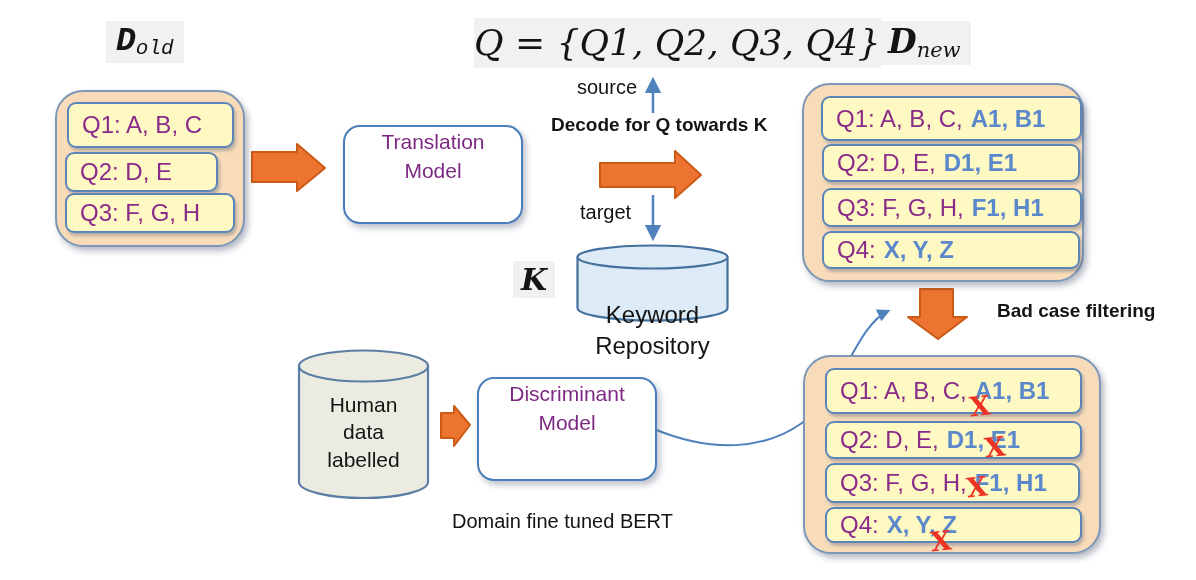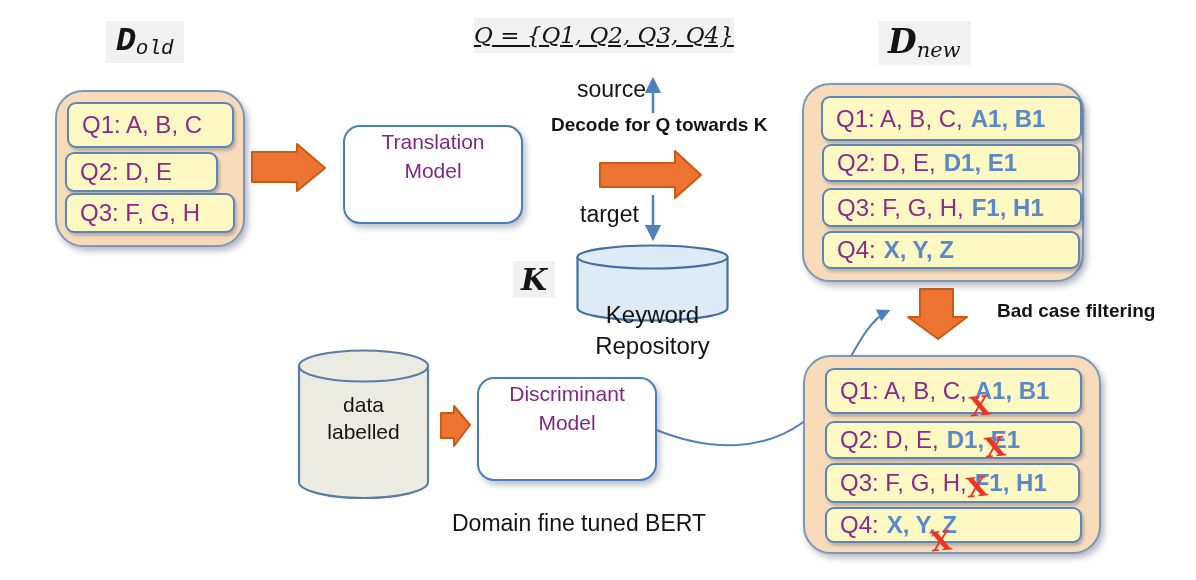--- a/index.html
+++ b/index.html
@@ -10,21 +10,21 @@
   .overlay{position:absolute;left:0;top:0;width:1196px;height:580px;}
 
   
   .mathlabel{
     position:absolute;background:#f1f1f1;color:#141414;
     font-family:"DejaVu Serif",serif;font-style:italic;
     padding:3px 10px;white-space:nowrap;line-height:1.1;
   }
   .mathlabel .mainletter{font-weight:bold;font-size:33px;}
   .mathlabel sub{font-size:21px;font-style:italic;}
-  .formula{font-size:23px;padding:5px 0;text-decoration:underline;}
+  .formula{font-size:36px;padding:5px 0;}
   .ksym{font-size:30px;font-weight:bold;padding:2px 8px;}
 
   
   .container{
     position:absolute;background:#f8dcba;border:2px solid #7d97b6;
     border-radius:28px;box-shadow:3px 4px 6px rgba(90,100,125,.45);
   }
   .qrow{
     position:absolute;background:#fef9c3;border:2px solid #5c85b8;border-radius:9px;
     box-shadow:2px 3px 3px rgba(90,100,125,.38);
@@ -41,21 +41,21 @@
     color:#7d2882;font-size:21px;line-height:1.4;text-align:center;
   }
 
   
   .cyl{position:absolute;}
   .cyl .cyltext{
     position:absolute;left:0;right:0;text-align:center;color:#141414;line-height:1.3;
   }
 
   .plain{position:absolute;color:#141414;white-space:nowrap;}
-  .f20{font-size:23px;}
+  .f20{font-size:20px;}
   .f19b{font-size:19px;font-weight:bold;}
 
   .xmark{
     position:absolute;color:#ee3324;font-size:27px;font-weight:bold;line-height:1;
     font-family:"DejaVu Serif",serif;transform:translate(-50%,-50%) rotate(-6deg);
   }
 </style>
 </head>
 <body>
 
@@ -160,20 +160,21 @@
   <span class="xmark" style="left:995px;top:447px;">X</span>
   <span class="xmark" style="left:977px;top:487px;">X</span>
   <span class="xmark" style="left:941px;top:541px;">X</span>
 
   <div class="cyl" style="left:297px;top:349px;width:133px;height:152px;">
     <svg width="133" height="152" viewBox="0 0 133 152">
       <path d="M2,17 L2,133 A64.5,16 0 0 0 131,133 L131,17" fill="#ecebe1" stroke="#5a7da4" stroke-width="2.2"></path>
       <ellipse cx="66.5" cy="17" rx="64.5" ry="15.5" fill="#ecebe1" stroke="#5a7da4" stroke-width="2.2"></ellipse>
     </svg>
     <div class="cyltext" style="top:42px;font-size:21px;">
+      <div>Human</div>
       <div>data</div>
       <div>labelled</div>
     </div>
   </div>
 
   <div class="modelbox" style="left:477px;top:377px;width:176px;height:100px;">
     <div>Discriminant</div>
     <div>Model</div>
   </div>
 

